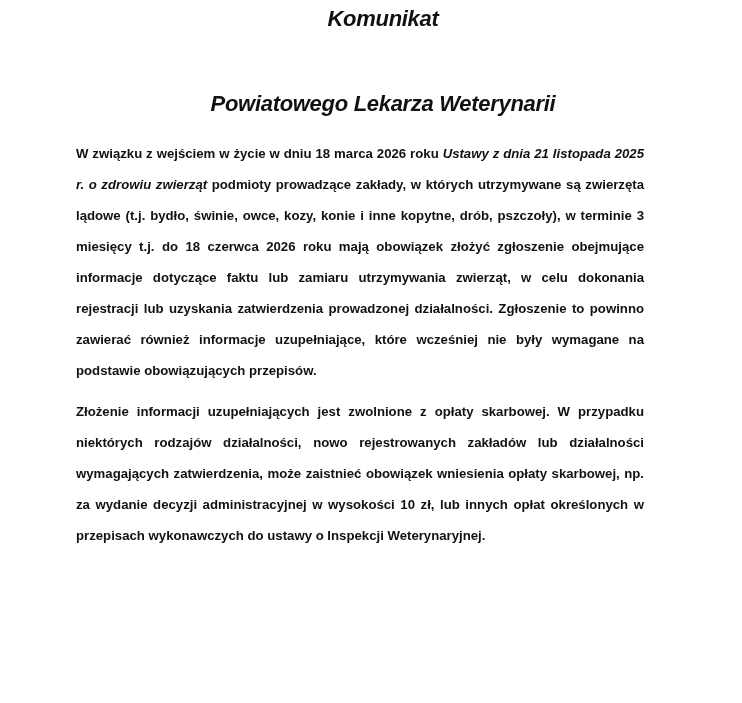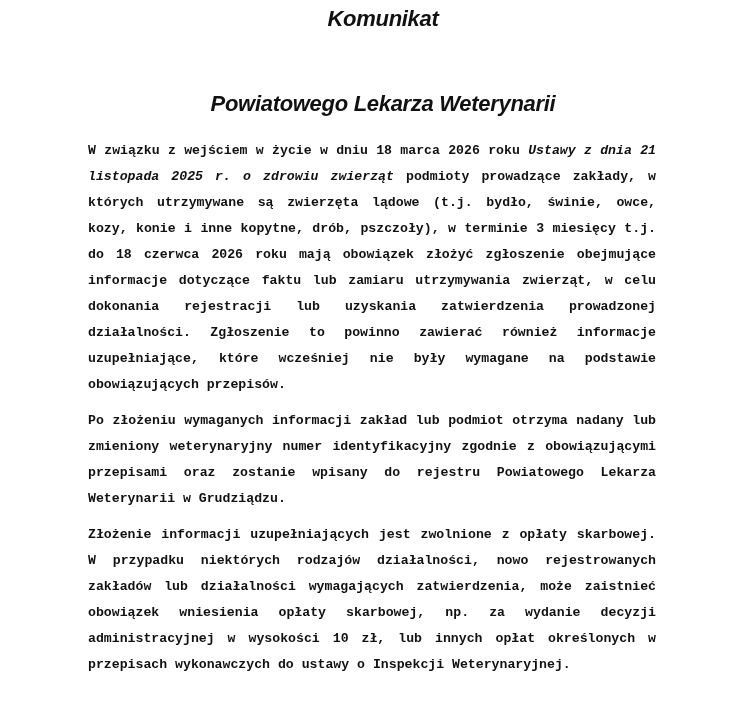--- a/index.html
+++ b/index.html
@@ -15,38 +15,37 @@
       position: absolute;
       left: 12px; width: 742px;
       line-height: 26px;
       font-style: italic;
     }
     .t1 { top: 6px; }
     .t2 { top: 55px; margin-top: 36px; }
     .t3 { top: 92px; }
     .body {
       position: absolute;
-      left: 88px;
+      left: 76px;
       top: 138px;
       width: 568px;
-      font-family: Liberation Mono, monospace;
+      font-family: Liberation Sans, sans-serif;
       font-weight: bold;
       font-size: 13.2px;
-      line-height: 26px;
+      line-height: 31px;
       text-align: justify;
       letter-spacing: 0px;
     }
     .body p { margin: 0 0 10px 0; }
     .body em { font-style: italic; }
   </style>
 </head>
 <body>
 
 <div class="page">
   <h1 class="title t1">Komunikat</h1>
   <h1 class="title t2">Powiatowego Lekarza Weterynarii</h1>
 
   <div class="body">
     <p><span>W związku z wejściem w życie w dniu 18 marca 2026 roku </span><em>Ustawy z dnia 21 listopada 2025 r. o zdrowiu zwierząt</em><span> podmioty prowadzące zakłady, w których utrzymywane są zwierzęta lądowe (t.j. bydło, świnie, owce, kozy, konie i inne kopytne, drób, pszczoły), w terminie 3 miesięcy t.j. do 18 czerwca 2026 roku mają obowiązek złożyć zgłoszenie obejmujące informacje dotyczące faktu lub zamiaru utrzymywania zwierząt, w celu dokonania rejestracji lub uzyskania zatwierdzenia prowadzonej działalności. Zgłoszenie to powinno zawierać również informacje uzupełniające, które wcześniej nie były wymagane na podstawie obowiązujących przepisów.</span></p>
-    <p>Po złożeniu wymaganych informacji zakład lub podmiot otrzyma nadany lub zmieniony weterynaryjny numer identyfikacyjny zgodnie z obowiązującymi przepisami oraz zostanie wpisany do rejestru Powiatowego Lekarza Weterynarii w Grudziądzu.</p>
     <p>Złożenie informacji uzupełniających jest zwolnione z opłaty skarbowej. W przypadku niektórych rodzajów działalności, nowo rejestrowanych zakładów lub działalności wymagających zatwierdzenia, może zaistnieć obowiązek wniesienia opłaty skarbowej, np. za wydanie decyzji administracyjnej w wysokości 10 zł, lub innych opłat określonych w przepisach wykonawczych do ustawy o Inspekcji Weterynaryjnej.</p>
   </div>
 </div>
 
 </body></html>

